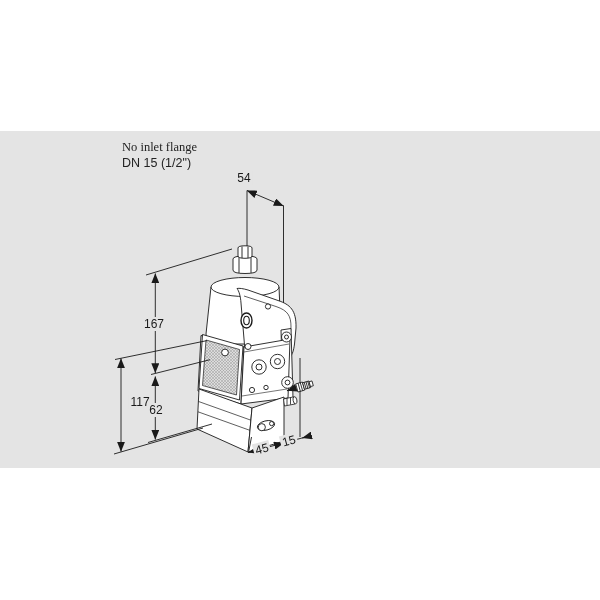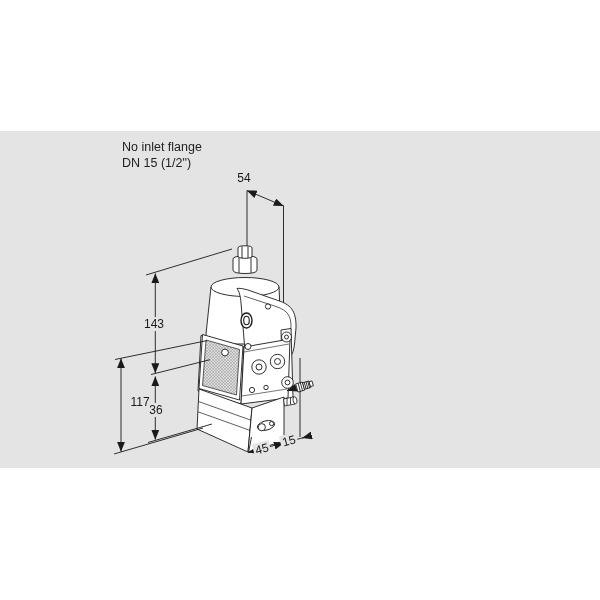--- a/index.html
+++ b/index.html
@@ -138,22 +138,22 @@
 
       <line x1="251.5" y1="437" x2="248.8" y2="451"></line>
       <line x1="248" y1="452.5" x2="302" y2="438"></line>
       <line x1="302" y1="438" x2="311.5" y2="435.5"></line>
       <line x1="257" y1="450.2" x2="248.3" y2="452.5" marker-end="url(#arw)"></line>
       <line x1="275.5" y1="445.3" x2="283.8" y2="443.1" marker-end="url(#arw)"></line>
       <line x1="311" y1="435.7" x2="302.3" y2="438" marker-end="url(#arw)"></line>
     </g>
   </svg>
 
-  <div class="callout" style="top:139px;">No inlet flange</div>
+  <div class="callout" style="top:139px;font-family:Liberation Serif, serif;">No inlet flange</div>
   <div class="callout" style="top:155px;">DN 15 (1/2")</div>
 
   <span class="dim-label" style="left:244px;top:178px;">54</span>
-  <span class="dim-label" style="left:154px;top:324px;">143</span>
+  <span class="dim-label" style="left:154px;top:324px;">167</span>
   <span class="dim-label" style="left:140px;top:402px;">117</span>
-  <span class="dim-label" style="left:156px;top:410px;">36</span>
+  <span class="dim-label" style="left:156px;top:410px;">62</span>
   <span class="dim-label tilt" style="left:262px;top:449px;">45</span>
   <span class="dim-label tilt" style="left:289px;top:441px;">15</span>
 </div>
 
 </body></html>

